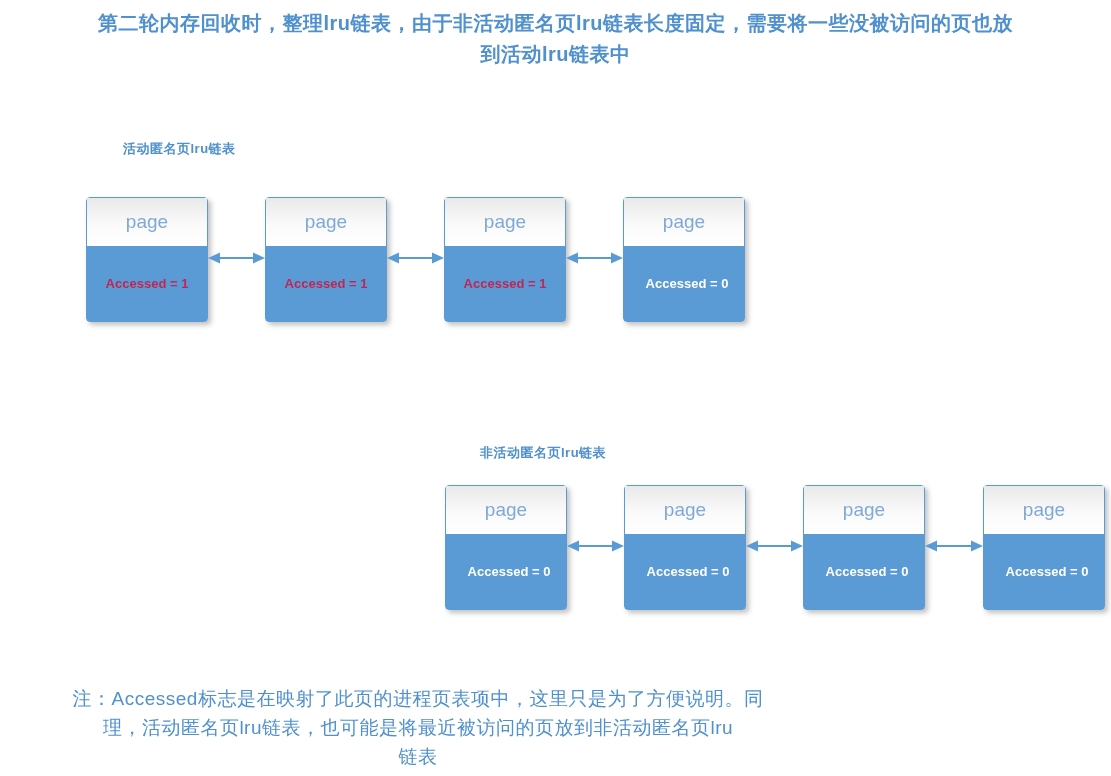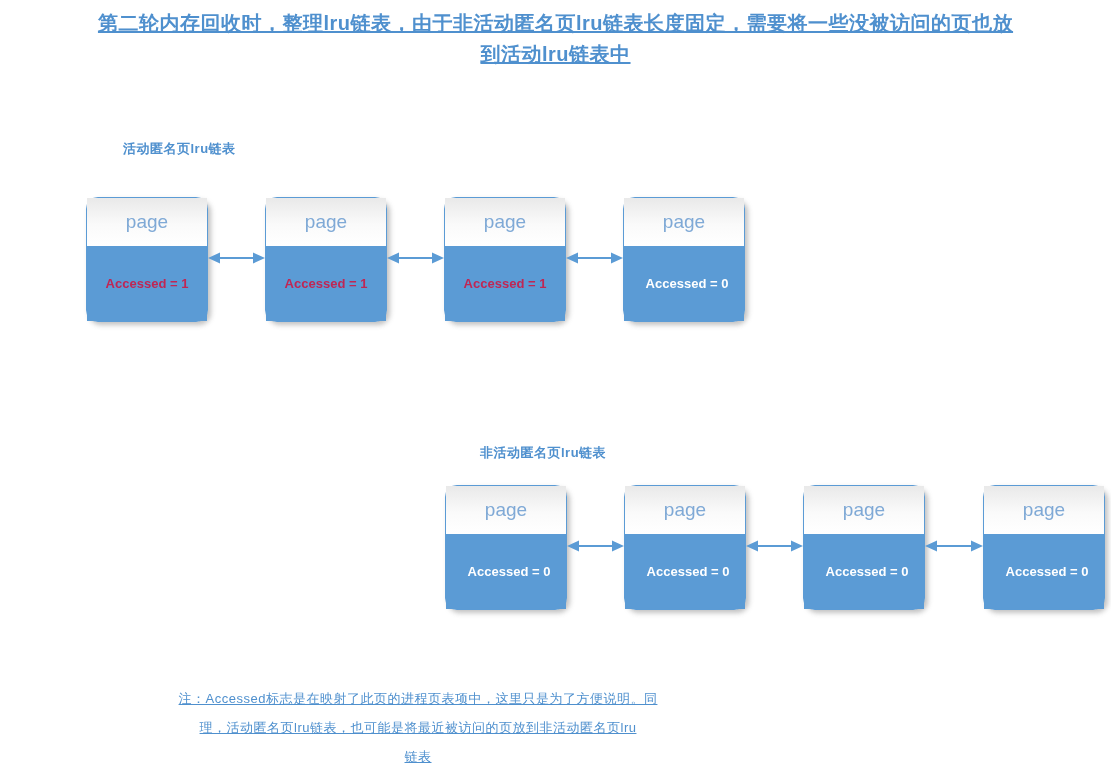--- a/index.html
+++ b/index.html
@@ -1,41 +1,41 @@
 <!DOCTYPE html>
 <html style="--accent-blue: #5b9bd5; --text-blue: #4f90ce; --page-blue: #7fa9d6; --accessed-red: #c02654;"><head>
 <meta charset="utf-8">
 <style>
   html,body{margin:0;padding:0;background:#ffffff;}
   body{font-family:"Liberation Sans","DejaVu Sans",sans-serif;}
   .canvas{position:relative;width:1111px;height:776px;background:#ffffff;overflow:hidden;}
 
   .title{position:absolute;top:8px;left:0;width:100%;text-align:center;
-         color:var(--text-blue,#4f90ce);font-size:20px;line-height:31px;font-weight:600;letter-spacing:.5px;text-decoration:underline;}
+         color:var(--text-blue,#4f90ce);font-size:20px;line-height:31px;font-weight:600;letter-spacing:.5px;}
 
   .list-label{position:absolute;color:var(--text-blue,#4f90ce);font-size:13px;font-weight:600;letter-spacing:.5px;}
   .label-active{left:123px;top:140px;}
   .label-inactive{left:480px;top:430px;margin-top:14px;}
 
   .pagebox{position:absolute;width:122px;height:125px;box-sizing:border-box;
-           border:1px solid var(--accent-blue,#5b9bd5);border-radius:12px;
+           border:1px solid var(--accent-blue,#5b9bd5);border-radius:4px;
            box-shadow:3px 3px 5px rgba(120,120,120,.45);background:#fff;
            display:flex;flex-direction:column;}
   .page-head{height:48px;flex:0 0 48px;display:flex;align-items:center;justify-content:center;
              background:linear-gradient(180deg,#e9e9e9 0%,#fafafa 55%,#ffffff 100%);
              color:var(--page-blue,#7fa9d6);font-size:19px;}
   .page-body{flex:1;display:flex;align-items:center;justify-content:center;
              background:var(--accent-blue,#5b9bd5);font-size:13px;font-weight:600;}
   .page-body.white{color:#ffffff;padding-left:6px;}
   .page-body.red{color:var(--accessed-red,#c02654);}
 
   .arrow{position:absolute;}
 
   .note{position:absolute;left:28px;top:684px;width:780px;text-align:center;
-        color:var(--text-blue,#4f90ce);font-size:13px;line-height:29px;letter-spacing:.5px;text-decoration:underline;}
+        color:var(--text-blue,#4f90ce);font-size:19px;line-height:29px;letter-spacing:.5px;}
 </style>
 </head>
 <body>
 
 <div class="canvas">
 
   <div class="title">
     <div>第二轮内存回收时，整理lru链表，由于非活动匿名页lru链表长度固定，需要将一些没被访问的页也放</div>
     <div>到活动lru链表中</div>
   </div>

